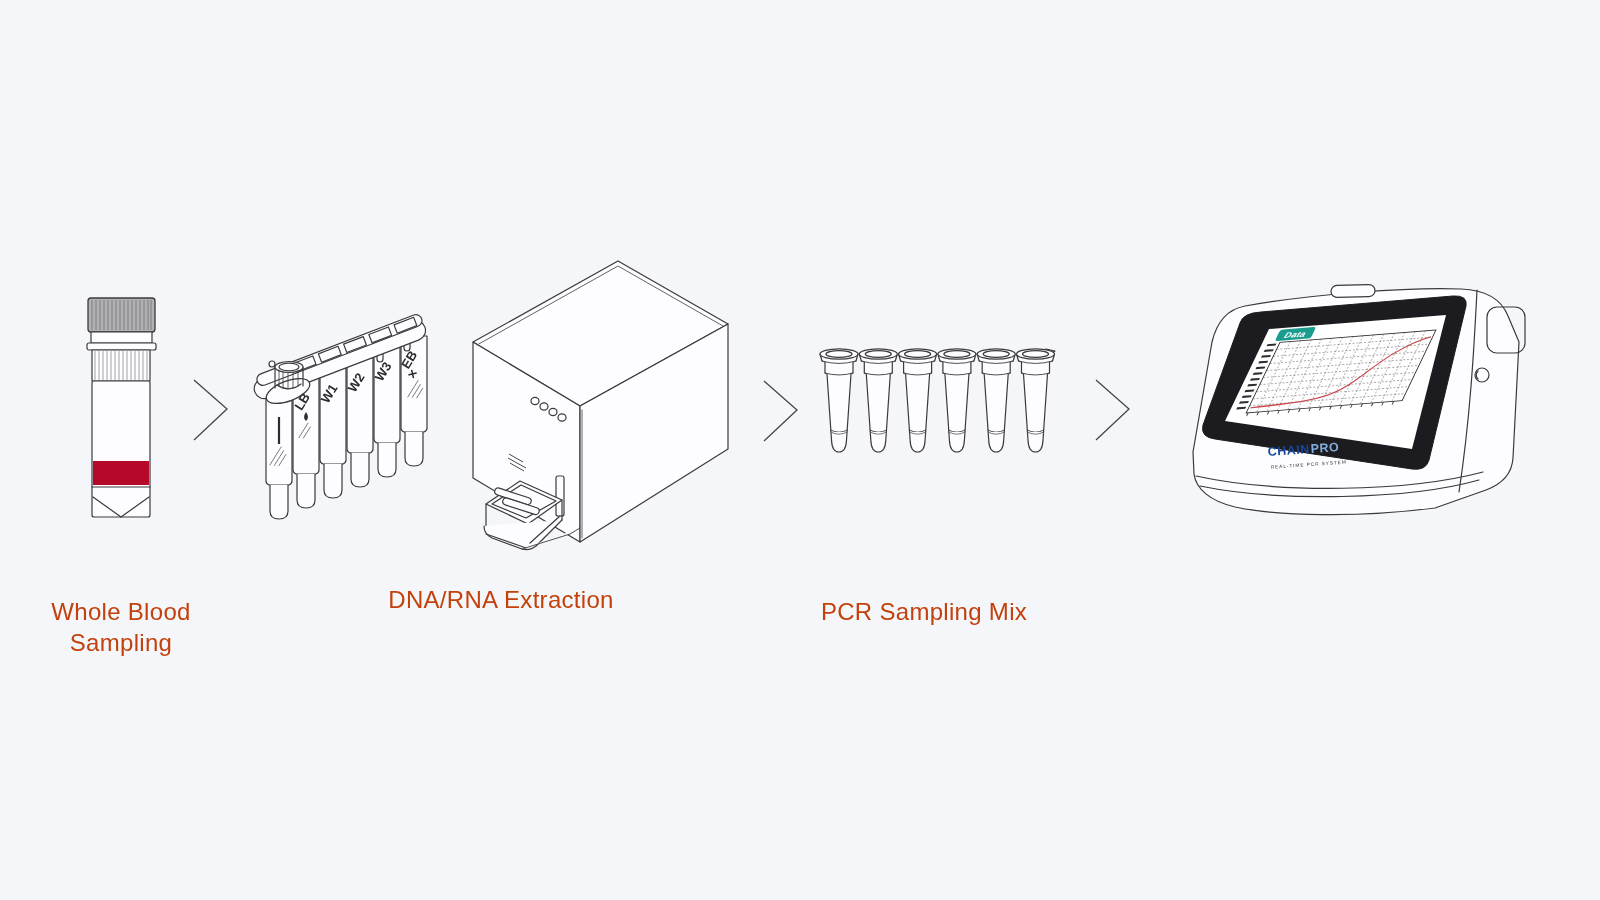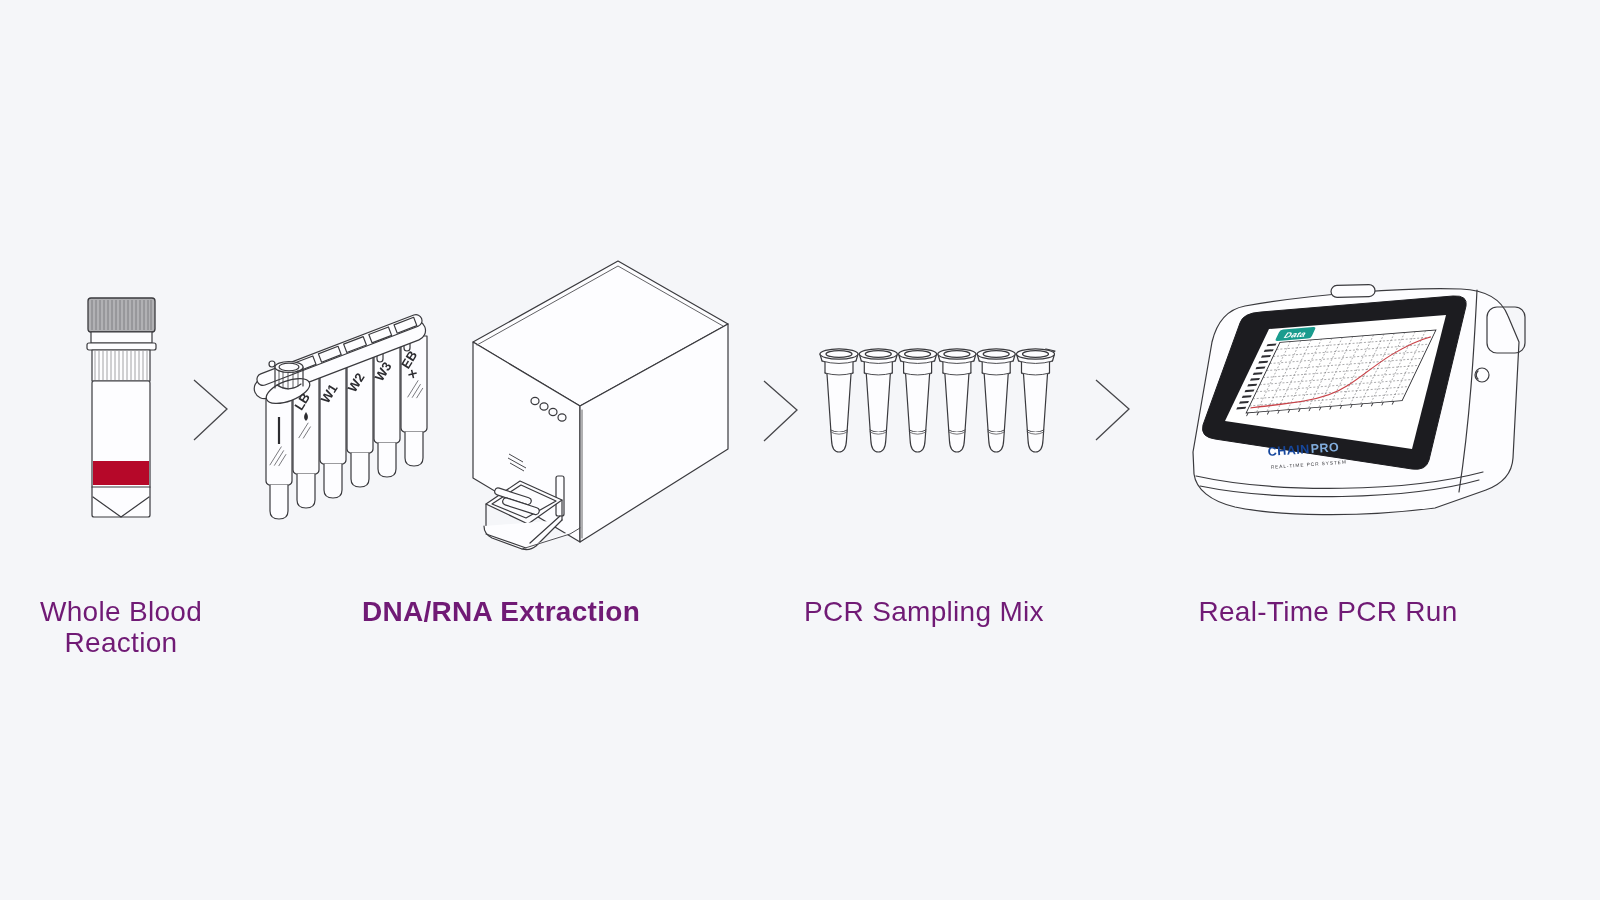--- a/index.html
+++ b/index.html
@@ -4,21 +4,21 @@
 <style>
   html,body{margin:0;padding:0;}
   body{background:#e9eaef;font-family:"Liberation Sans", sans-serif;}
   #stage{
     position:relative;width:1600px;height:900px;margin:0 auto;
     background:#f5f6f9;overflow:hidden;
   }
   .abs{position:absolute;}
   .step-label{
     position:absolute;transform:translateX(-50%);
-    text-align:center;color:#701a75;font-size:28px;line-height:31px;
+    text-align:center;color:#c2410c;font-size:24px;line-height:31px;
     letter-spacing:0.3px;white-space:nowrap;
   }
   svg{display:block;}
   .ln{stroke:#3a3a3e;stroke-width:1.2;fill:none;stroke-linejoin:round;stroke-linecap:round;}
   .fw{fill:#fdfdff;}
 </style>
 </head>
 <body>
 
 <div id="stage">
@@ -330,25 +330,22 @@
 
     <g transform="translate(85,176) rotate(-4)" font-family="Liberation Sans, sans-serif">
       <text x="0" y="0" font-size="12.5" font-weight="bold" letter-spacing="0.5" fill="#16479d">CHAIN</text>
       <text x="43" y="0" font-size="12.5" font-weight="bold" letter-spacing="0.5" fill="#82aede">PRO</text>
       <text x="2" y="13" font-size="4.8" letter-spacing="0.9" fill="#3a3a3e">REAL-TIME PCR SYSTEM</text>
     </g>
   </svg>
 
   <div class="step-label" style="left:121px;top:596px;">
     <div>Whole Blood</div>
-    <div>Reaction</div>
+    <div>Sampling</div>
   </div>
-  <div class="step-label" style="left:501px;top:596px;font-weight:bold;">
+  <div class="step-label" style="left:501px;top:584px;">
     <div>DNA/RNA Extraction</div>
   </div>
   <div class="step-label" style="left:924px;top:596px;">
     <div>PCR Sampling Mix</div>
   </div>
-  <div class="step-label" style="left:1328px;top:596px;">
-    <div>Real-Time PCR Run</div>
-  </div>
 
 </div>
 
 </body></html>

